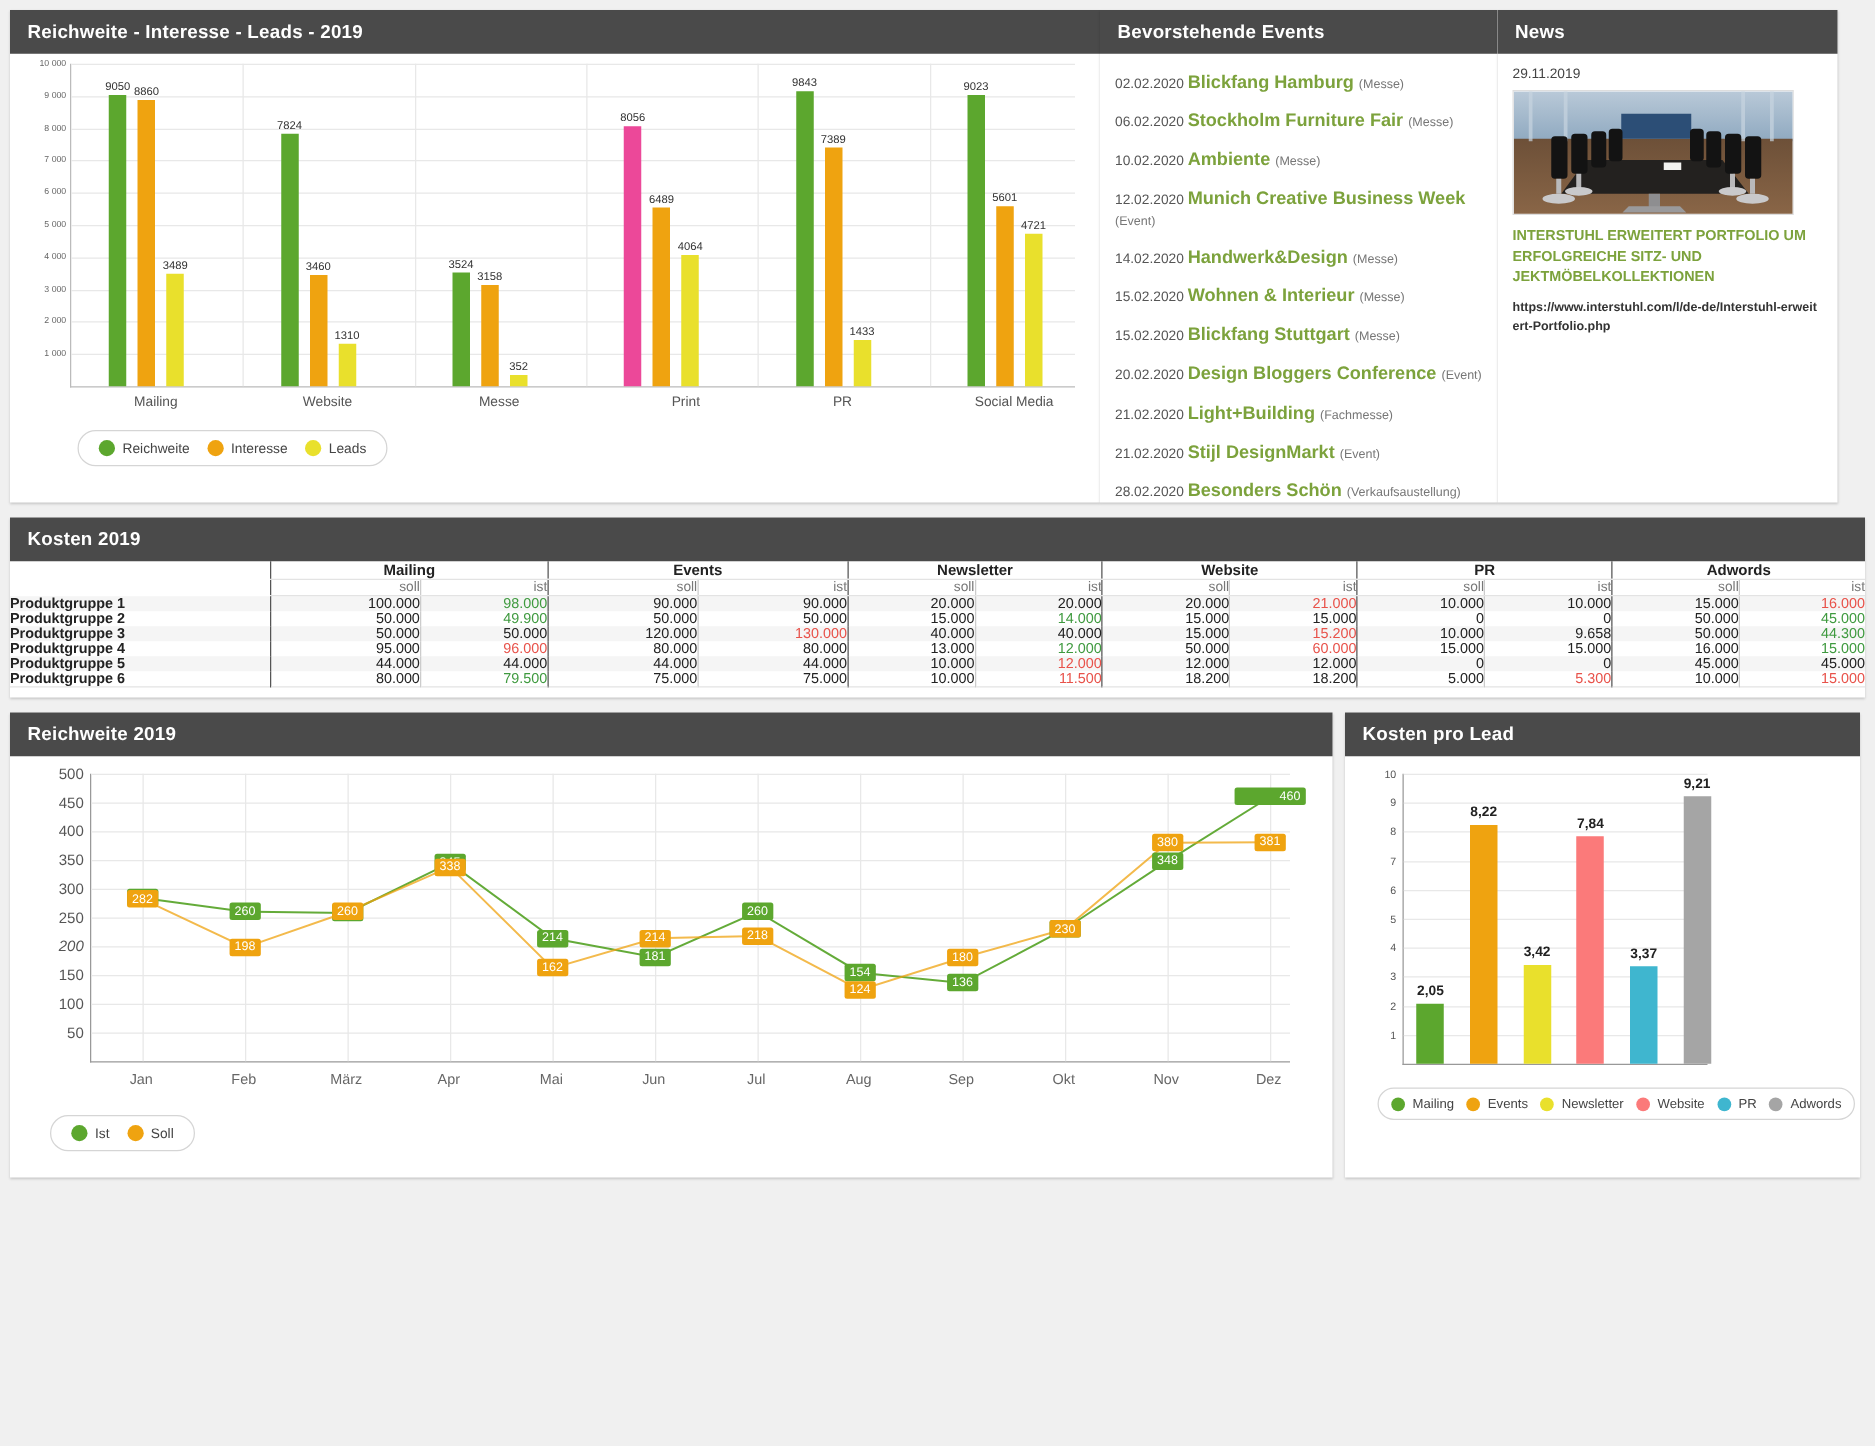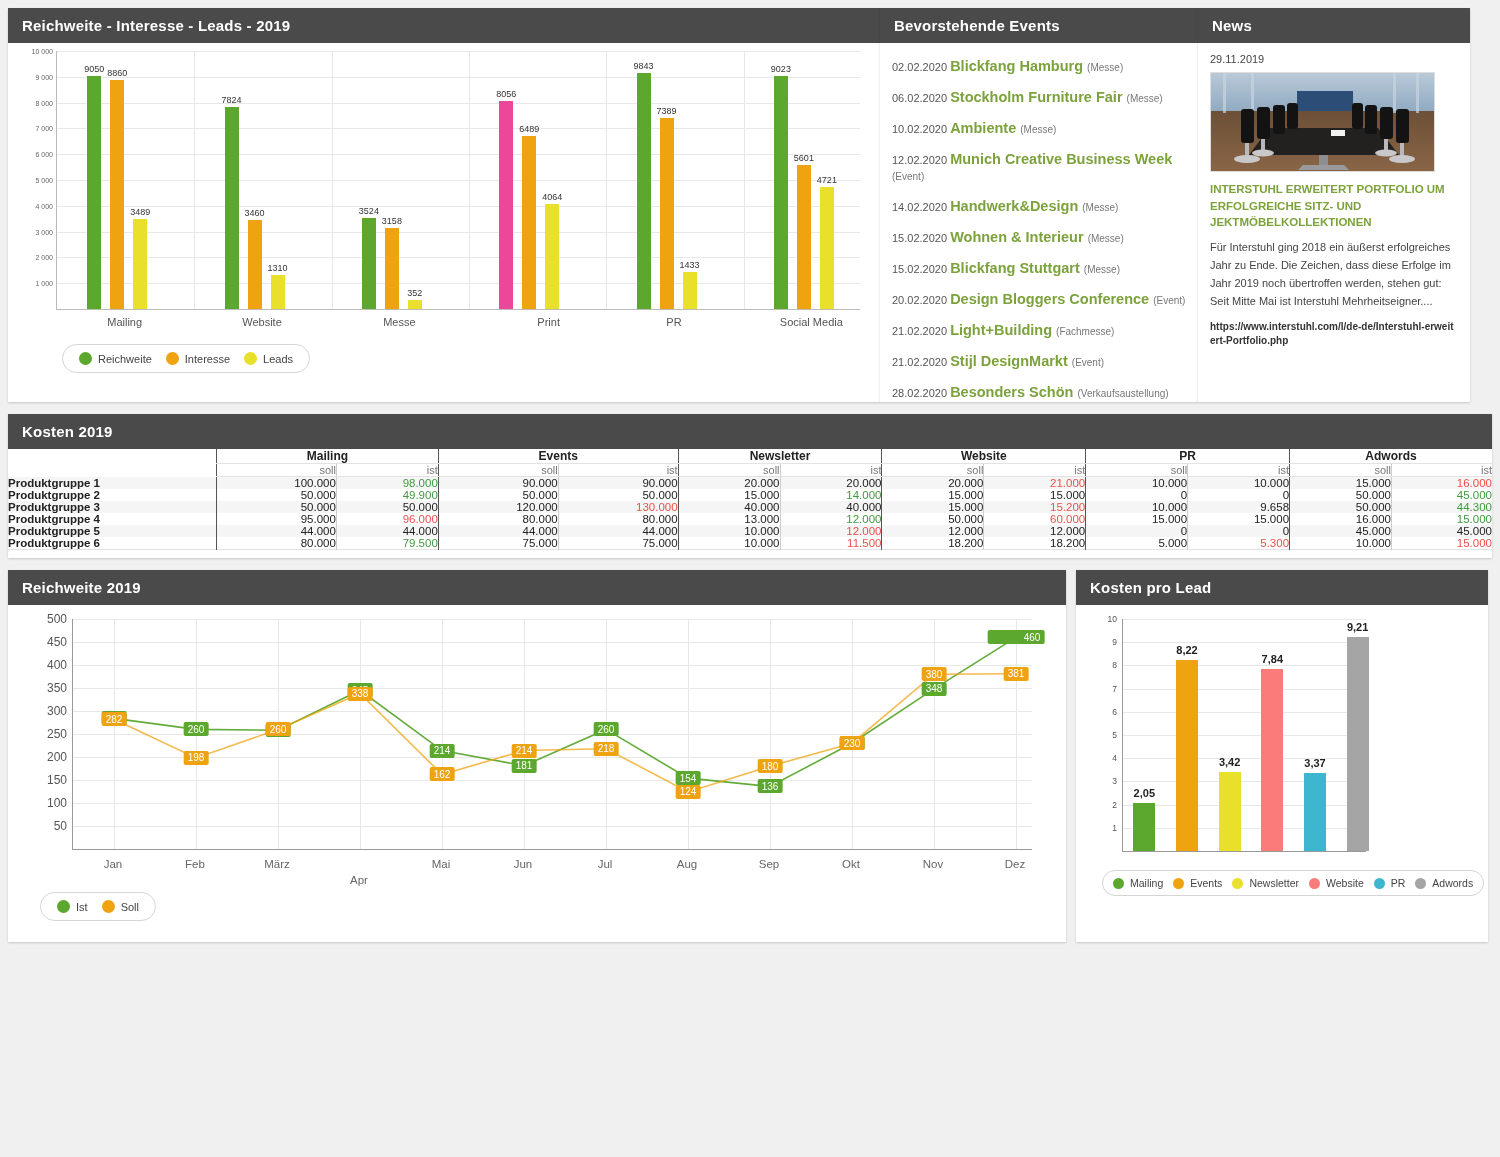--- a/index.html
+++ b/index.html
@@ -157,21 +157,21 @@
               <span>3158</span>
             </div>
             <div class="gb" style="height: 9.0816px; background: rgb(233, 224, 44);">
               <span>352</span>
             </div>
           </div>
           <div class="group" style="left: 442.213px;">
             <div class="gb" style="height: 207.845px; background: #ec4899;">
               <span>8056</span>
             </div>
-            <div class="gb" style="height: 173px; background: rgb(239, 163, 16);">
+            <div class="gb" style="height: 143px; background: rgb(239, 163, 16);">
               <span>6489</span>
             </div>
             <div class="gb" style="height: 104.851px; background: rgb(233, 224, 44);">
               <span>4064</span>
             </div>
           </div>
           <div class="group" style="left: 579.547px;">
             <div class="gb" style="height: 236px; background: rgb(92, 167, 46);">
               <span>9843</span>
             </div>
@@ -281,21 +281,20 @@
           <g fill="#c9c9cb">
             <ellipse cx="36" cy="86" rx="13" ry="4"></ellipse>
               <ellipse cx="52" cy="80" rx="11" ry="3.5"></ellipse>
             <ellipse cx="191" cy="86" rx="13" ry="4"></ellipse>
               <ellipse cx="175" cy="80" rx="11" ry="3.5"></ellipse>
           </g>
           <rect x="120" y="57" width="14" height="6" fill="#f2f2f0"></rect>
         </svg>
       </div>
       <div class="news-title">INTERSTUHL ERWEITERT PORTFOLIO UM ERFOLGREICHE SITZ- UND JEKTMÖBELKOLLEKTIONEN</div>
-      <div class="news-text">Für Interstuhl ging 2018 ein äußerst erfolgreiches Jahr zu Ende. Die Zeichen, dass diese Erfolge im Jahr 2019 noch übertroffen werden, stehen gut: Seit Mitte Mai ist Interstuhl Mehrheitseigner....</div>
       <div class="news-url">https://www.interstuhl.com/l/de-de/Interstuhl-erweitert-Portfolio.php</div>
     </div>
   </div>
 </div>
 
 <div class="panel" id="panel-costs">
   <div class="panel-head">Kosten 2019</div>
   <table class="kt">
     <thead>
       <tr id="ktGroupRow">
@@ -429,21 +428,21 @@
     <div class="panel-head">Reichweite 2019</div>
     <div class="line-wrap">
       <div class="line-plot" id="linePlot">
           <div class="ygrid" style="top: 207px;"></div>
           <div class="lytick" style="top: 207px;">50</div>
           <div class="ygrid" style="top: 184px;"></div>
           <div class="lytick" style="top: 184px;">100</div>
           <div class="ygrid" style="top: 161px;"></div>
           <div class="lytick" style="top: 161px;">150</div>
           <div class="ygrid" style="top: 138px;"></div>
-          <div class="lytick" style="top: 138px;">200</div>
+          <div class="lytick" style="top: 138px; font-style: italic;">200</div>
           <div class="ygrid" style="top: 115px;"></div>
           <div class="lytick" style="top: 115px;">250</div>
           <div class="ygrid" style="top: 92px;"></div>
           <div class="lytick" style="top: 92px;">300</div>
           <div class="ygrid" style="top: 69px;"></div>
           <div class="lytick" style="top: 69px;">350</div>
           <div class="ygrid" style="top: 46px;"></div>
           <div class="lytick" style="top: 46px;">400</div>
           <div class="ygrid" style="top: 23px;"></div>
           <div class="lytick" style="top: 23px;">450</div>
@@ -487,21 +486,21 @@
           <div class="pt-label" style="background: rgb(239, 163, 16); left: 615px; top: 172.96px;">124</div>
           <div class="pt-label" style="background: rgb(239, 163, 16); left: 697px; top: 147.2px;">180</div>
           <div class="pt-label" style="background: rgb(239, 163, 16); left: 779px; top: 124.2px;">230</div>
           <div class="pt-label" style="background: rgb(239, 163, 16); left: 861px; top: 55.2px;">380</div>
           <div class="pt-label" style="background: rgb(239, 163, 16); left: 943px; top: 54.74px;">381</div>
         </div>
       <div class="lxlabels" id="lineX">
           <div style="left: 41px;">Jan</div>
           <div style="left: 123px;">Feb</div>
           <div style="left: 205px;">März</div>
-          <div style="left: 287px; margin-top: 16px;">Apr</div>
+          <div style="left: 287px;">Apr</div>
           <div style="left: 369px;">Mai</div>
           <div style="left: 451px;">Jun</div>
           <div style="left: 533px;">Jul</div>
           <div style="left: 615px;">Aug</div>
           <div style="left: 697px;">Sep</div>
           <div style="left: 779px;">Okt</div>
           <div style="left: 861px;">Nov</div>
           <div style="left: 943px;">Dez</div>
         </div>
       <div class="legend-pill" id="lineLegend" style="margin-left:20px;margin-top:16px;">

